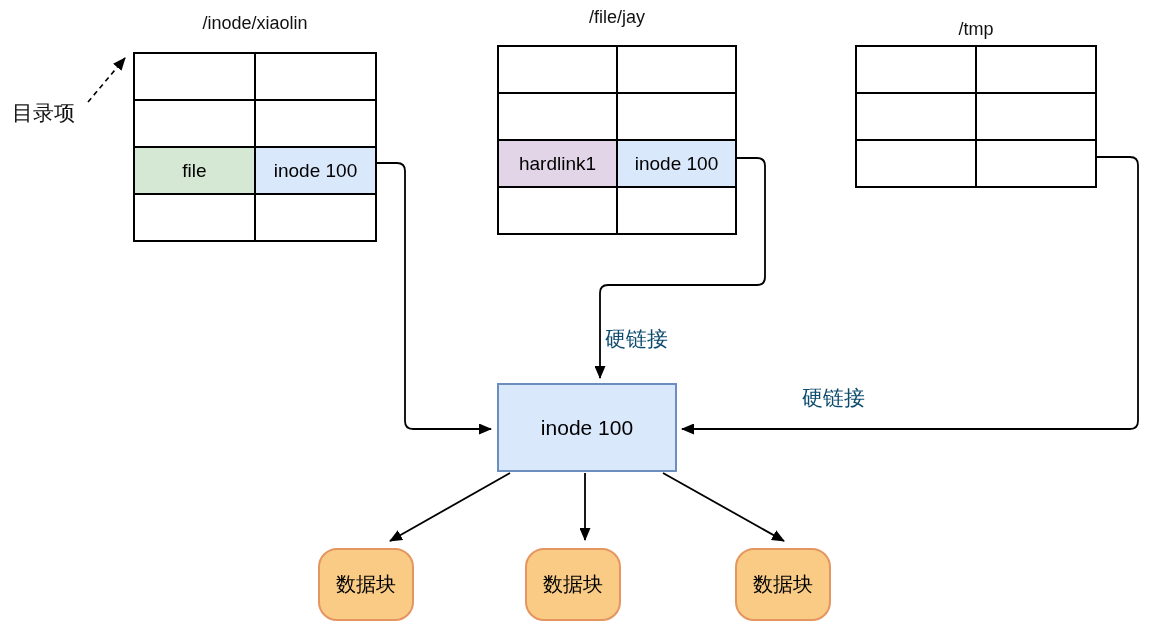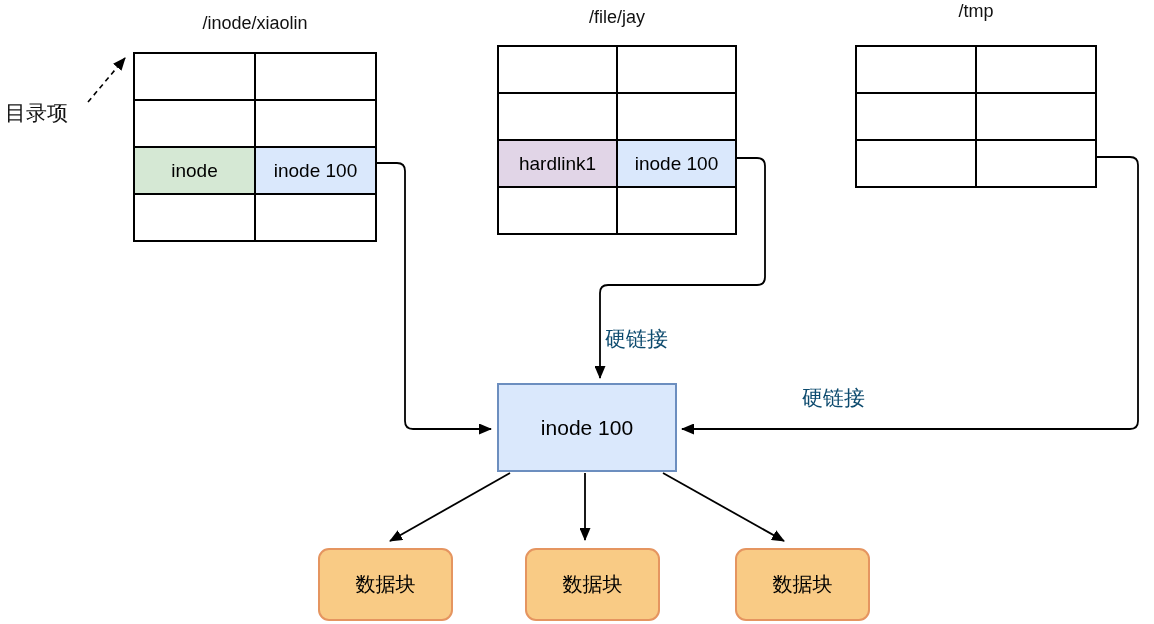--- a/index.html
+++ b/index.html
@@ -23,21 +23,21 @@
   td.cell-file{background:var(--green-fill);border-color:var(--green-border);}
   td.cell-hardlink{background:var(--purple-fill);border-color:var(--purple-border);}
   td.cell-inode{background:var(--blue-fill);border-color:var(--blue-border);}
   .inode-box{
     left:497px;top:383px;width:180px;height:89px;
     background:var(--blue-fill);border:2px solid var(--blue-border);
     display:flex;align-items:center;justify-content:center;font-size:21px;
     box-sizing:border-box;
   }
   .data-block{
-    top:548px;width:135px;height:73px;border-radius:11px;
+    top:548px;width:96px;height:73px;border-radius:19px;
     background:var(--orange-fill);border:2px solid var(--orange-border);
     display:flex;align-items:center;justify-content:center;font-size:20px;
     box-sizing:border-box;
   }
   .edge-label{font-size:21px;line-height:26px;color:#0c4a6e;white-space:nowrap;}
   .anno-label{font-size:21px;line-height:24px;color:#111;white-space:nowrap;}
   svg.wires{position:absolute;left:0;top:0;pointer-events:none;}
 </style>
 </head>
 <body style="--green-fill: #d5e8d4; --green-border: #82b366; --blue-fill: #dae8fc; --blue-border: #6c8ebf; --purple-fill: #e1d5e7; --purple-border: #9673a6; --orange-fill: #f9cb85; --orange-border: #e59560;">
@@ -55,35 +55,35 @@
 
   <path d="M1097,157 L1130,157 Q1138,157 1138,165 L1138,421 Q1138,429 1130,429 L682,429" fill="none" stroke="#000" stroke-width="1.8" marker-end="url(#arrow)"></path>
 
   <path d="M510,473 L390,541" fill="none" stroke="#000" stroke-width="1.8" marker-end="url(#arrow)"></path>
   <path d="M585,473 L585,540" fill="none" stroke="#000" stroke-width="1.8" marker-end="url(#arrow)"></path>
   <path d="M663,473 L784,541" fill="none" stroke="#000" stroke-width="1.8" marker-end="url(#arrow)"></path>
 
   <path d="M88,102 L125,58" fill="none" stroke="#000" stroke-width="1.6" stroke-dasharray="5 4" marker-end="url(#arrow)"></path>
 </svg>
 
-<div class="abs anno-label" style="left:5px;top:101px;">目录项</div>
+<div class="abs anno-label" style="left:12px;top:101px;">目录项</div>
 
 <div class="abs dir-title" style="left:133px;top:12px;width:244px;">/inode/xiaolin</div>
 <table class="dir-table" style="left:133px;top:52px;width:244px;">
   <tbody>
       <tr>
     <td></td>
     <td></td>
   </tr>
   <tr>
     <td></td>
     <td></td>
   </tr>
   <tr>
-    <td class="cell-file">inode</td>
+    <td class="cell-file">file</td>
     <td class="cell-inode">inode 100</td>
   </tr>
   <tr>
     <td></td>
     <td></td>
   </tr>
 </tbody>
   </table>
 
 <div class="abs dir-title" style="left:497px;top:6px;width:240px;">/file/jay</div>
@@ -101,21 +101,21 @@
     <td class="cell-hardlink">hardlink1</td>
     <td class="cell-inode">inode 100</td>
   </tr>
   <tr>
     <td></td>
     <td></td>
   </tr>
 </tbody>
   </table>
 
-<div class="abs dir-title" style="left:855px;top:0;width:242px;">/tmp</div>
+<div class="abs dir-title" style="left:855px;top:18px;width:242px;">/tmp</div>
 <table class="dir-table" style="left:855px;top:45px;width:242px;">
   <tbody>
       <tr>
     <td></td>
     <td></td>
   </tr>
   <tr>
     <td></td>
     <td></td>
   </tr>

